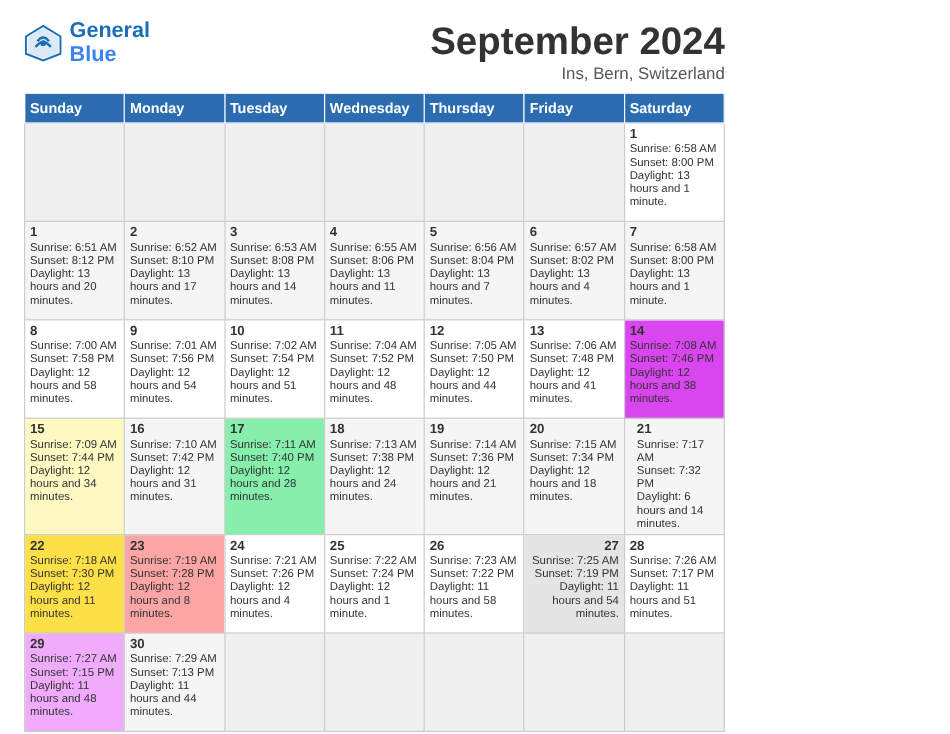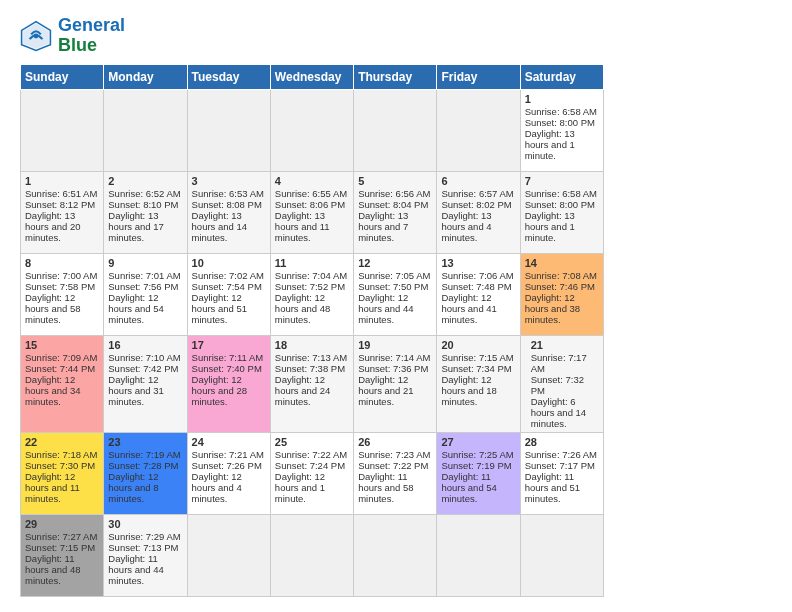--- a/index.html
+++ b/index.html
@@ -98,22 +98,26 @@
     <div class="logo">
       <svg class="logo-icon" viewBox="0 0 40 40">
         <polygon points="20,4 36,14 36,30 20,36 4,30 4,14" fill="#1a6eb5" opacity="0.15"></polygon>
         <polygon points="20,2 38,13 38,31 20,38 2,31 2,13" fill="none" stroke="#1a6eb5" stroke-width="2"></polygon>
         <path d="M14,18 Q20,10 26,18" fill="none" stroke="#1a6eb5" stroke-width="2.5"></path>
         <path d="M12,24 Q20,14 28,24" fill="none" stroke="#1a6eb5" stroke-width="2.5"></path>
         <circle cx="20" cy="20" r="3" fill="#1a6eb5"></circle>
       </svg>
       <div class="logo-text">
         <div><span>General</span></div>
-        <div><span style="color:#15803d;">Blue</span></div>
+        <div><span style="color:#3b82f6;">Blue</span></div>
       </div>
+    </div>
+    <div class="title-block">
+      <div class="month-title">September 2024</div>
+      <div class="location">Ins, Bern, Switzerland</div>
     </div>
   </div>
 
   <table class="calendar">
     <thead>
       <tr>
         <th>Sunday</th>
         <th>Monday</th>
         <th>Tuesday</th>
         <th>Wednesday</th>
@@ -211,41 +215,41 @@
             <div>Sunrise: 7:05 AM</div>
             <div>Sunset: 7:50 PM</div>
             <div>Daylight: 12 hours and 44 minutes.</div>
           </td>
           <td style="background: rgb(255, 255, 255);">
             <span class="day-num">13</span>
             <div>Sunrise: 7:06 AM</div>
             <div>Sunset: 7:48 PM</div>
             <div>Daylight: 12 hours and 41 minutes.</div>
           </td>
-          <td style="background: #fdba74; margin-top: 46px;">
+          <td style="background: #d946ef; margin-top: 46px;">
             <span class="day-num">14</span>
             <div>Sunrise: 7:08 AM</div>
             <div>Sunset: 7:46 PM</div>
             <div>Daylight: 12 hours and 38 minutes.</div>
           </td>
         </tr>
         <tr>
-          <td style="background: #fca5a5;">
+          <td style="background: #fef9c3;">
             <span class="day-num">15</span>
             <div>Sunrise: 7:09 AM</div>
             <div>Sunset: 7:44 PM</div>
             <div>Daylight: 12 hours and 34 minutes.</div>
           </td>
           <td style="background: rgb(245, 245, 245);">
             <span class="day-num">16</span>
             <div>Sunrise: 7:10 AM</div>
             <div>Sunset: 7:42 PM</div>
             <div>Daylight: 12 hours and 31 minutes.</div>
           </td>
-          <td style="background: #f9a8d4; margin-top: 16px;">
+          <td style="background: #86efac; margin-top: 16px;">
             <span class="day-num">17</span>
             <div>Sunrise: 7:11 AM</div>
             <div>Sunset: 7:40 PM</div>
             <div>Daylight: 12 hours and 28 minutes.</div>
           </td>
           <td style="background: rgb(245, 245, 245);">
             <span class="day-num">18</span>
             <div>Sunrise: 7:13 AM</div>
             <div>Sunset: 7:38 PM</div>
             <div>Daylight: 12 hours and 24 minutes.</div>
@@ -269,21 +273,21 @@
             <div>Daylight: 6 hours and 14 minutes.</div>
           </td>
         </tr>
         <tr>
           <td style="background: #fde047;">
             <span class="day-num">22</span>
             <div>Sunrise: 7:18 AM</div>
             <div>Sunset: 7:30 PM</div>
             <div>Daylight: 12 hours and 11 minutes.</div>
           </td>
-          <td style="background: #3b82f6;">
+          <td style="background: #fca5a5;">
             <span class="day-num">23</span>
             <div>Sunrise: 7:19 AM</div>
             <div>Sunset: 7:28 PM</div>
             <div>Daylight: 12 hours and 8 minutes.</div>
           </td>
           <td style="background: rgb(255, 255, 255);">
             <span class="day-num">24</span>
             <div>Sunrise: 7:21 AM</div>
             <div>Sunset: 7:26 PM</div>
             <div>Daylight: 12 hours and 4 minutes.</div>
@@ -293,35 +297,35 @@
             <div>Sunrise: 7:22 AM</div>
             <div>Sunset: 7:24 PM</div>
             <div>Daylight: 12 hours and 1 minute.</div>
           </td>
           <td style="background: rgb(255, 255, 255);">
             <span class="day-num">26</span>
             <div>Sunrise: 7:23 AM</div>
             <div>Sunset: 7:22 PM</div>
             <div>Daylight: 11 hours and 58 minutes.</div>
           </td>
-          <td style="background: #c4b5fd;">
+          <td style="background: #e5e5e5; text-align: right;">
             <span class="day-num">27</span>
             <div>Sunrise: 7:25 AM</div>
             <div>Sunset: 7:19 PM</div>
             <div>Daylight: 11 hours and 54 minutes.</div>
           </td>
           <td style="background: rgb(255, 255, 255);">
             <span class="day-num">28</span>
             <div>Sunrise: 7:26 AM</div>
             <div>Sunset: 7:17 PM</div>
             <div>Daylight: 11 hours and 51 minutes.</div>
           </td>
         </tr>
         <tr>
-          <td style="background: #a3a3a3;">
+          <td style="background: #f0abfc;">
             <span class="day-num">29</span>
             <div>Sunrise: 7:27 AM</div>
             <div>Sunset: 7:15 PM</div>
             <div>Daylight: 11 hours and 48 minutes.</div>
           </td>
           <td style="background: rgb(245, 245, 245); margin-left: 14px;">
             <span class="day-num">30</span>
             <div>Sunrise: 7:29 AM</div>
             <div>Sunset: 7:13 PM</div>
             <div>Daylight: 11 hours and 44 minutes.</div>

